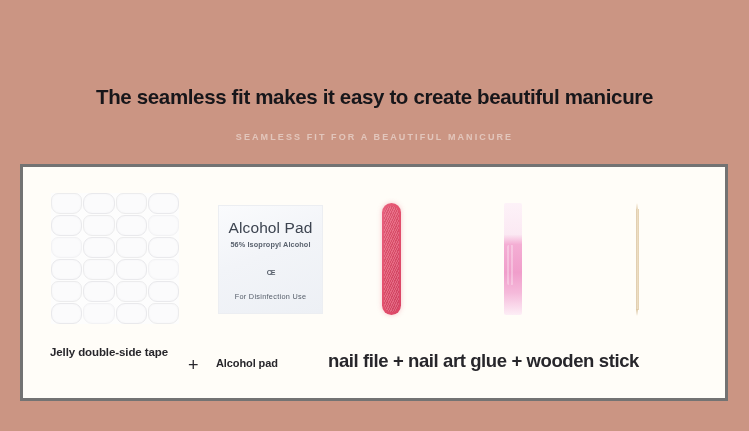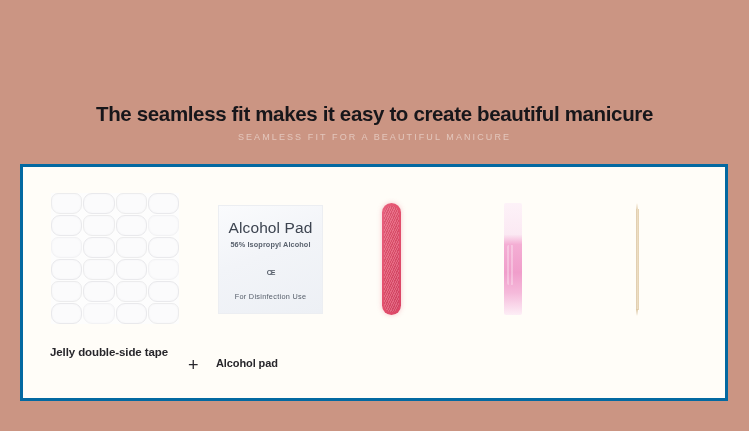--- a/index.html
+++ b/index.html
@@ -33,56 +33,56 @@
     color: #ffffff;
     letter-spacing: -0.2px;
     white-space: nowrap;
     line-height: 1.1;
     font-family: "Liberation Sans", sans-serif;
   }
 
   .headline-sub {
     position: absolute;
     left: 0;
-    top: 103px;
+    top: 86px;
     width: 749px;
     text-align: center;
     font-size: 20.5px;
     font-weight: bold;
     color: #17161a;
     letter-spacing: -0.35px;
     white-space: nowrap;
     line-height: 1.1;
     font-family: "Liberation Sans", sans-serif;
   }
 
   .headline-kicker {
     position: absolute;
     left: 0;
     top: 132px;
     width: 749px;
     text-align: center;
     font-size: 9px;
-    font-weight: normal;
+    font-weight: bold;
     color: #e7cfc6;
     letter-spacing: 2.1px;
     white-space: nowrap;
     opacity: 0.85;
     font-family: "Liberation Sans", sans-serif;
   }
 
   
   .product-card {
     position: absolute;
     left: 20px;
     top: 164px;
     width: 708px;
     height: 237px;
     background: #fffdf8;
-    border: 3px solid #0369a1;
+    border: 3px solid #737373;
     box-sizing: border-box;
   }
 
   .card-inner {
     position: relative;
     width: 100%;
     height: 100%;
   }
 
   
@@ -356,17 +356,18 @@
         <div class="ws-body"></div>
         <div class="ws-tip-bottom"></div>
       </div>
 
       <div class="caption-jelly">Jelly double-side tape</div>
 
       <div class="caption-plus">+</div>
 
       <div class="caption-alcohol">Alcohol pad</div>
 
+      <div class="caption-tools">nail file + nail art glue + wooden stick</div>
 
     </div>
   </div>
 
 </div>
 
 </body></html>

